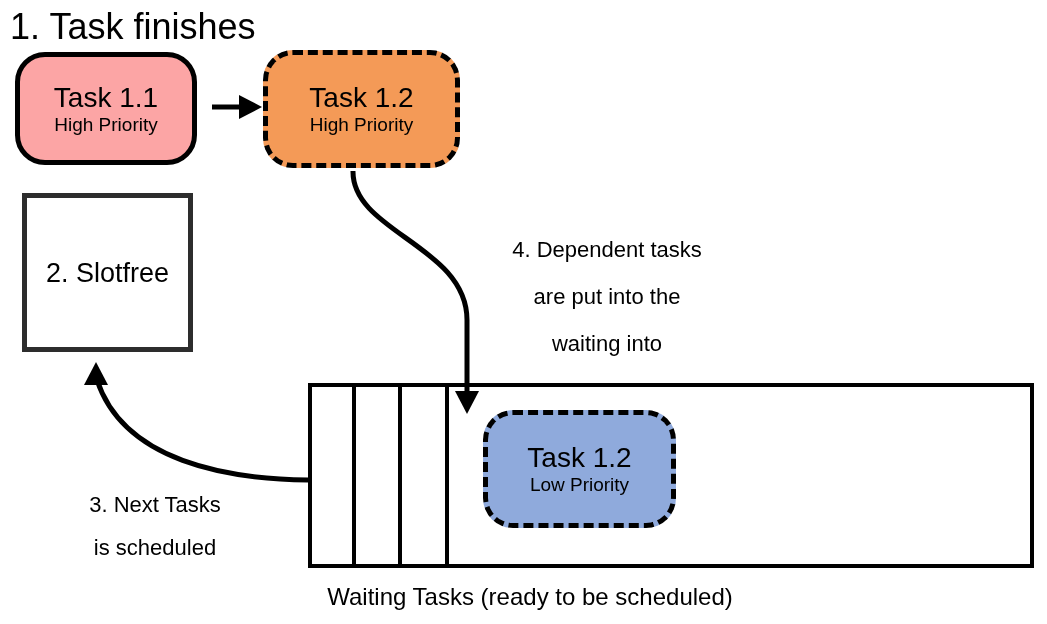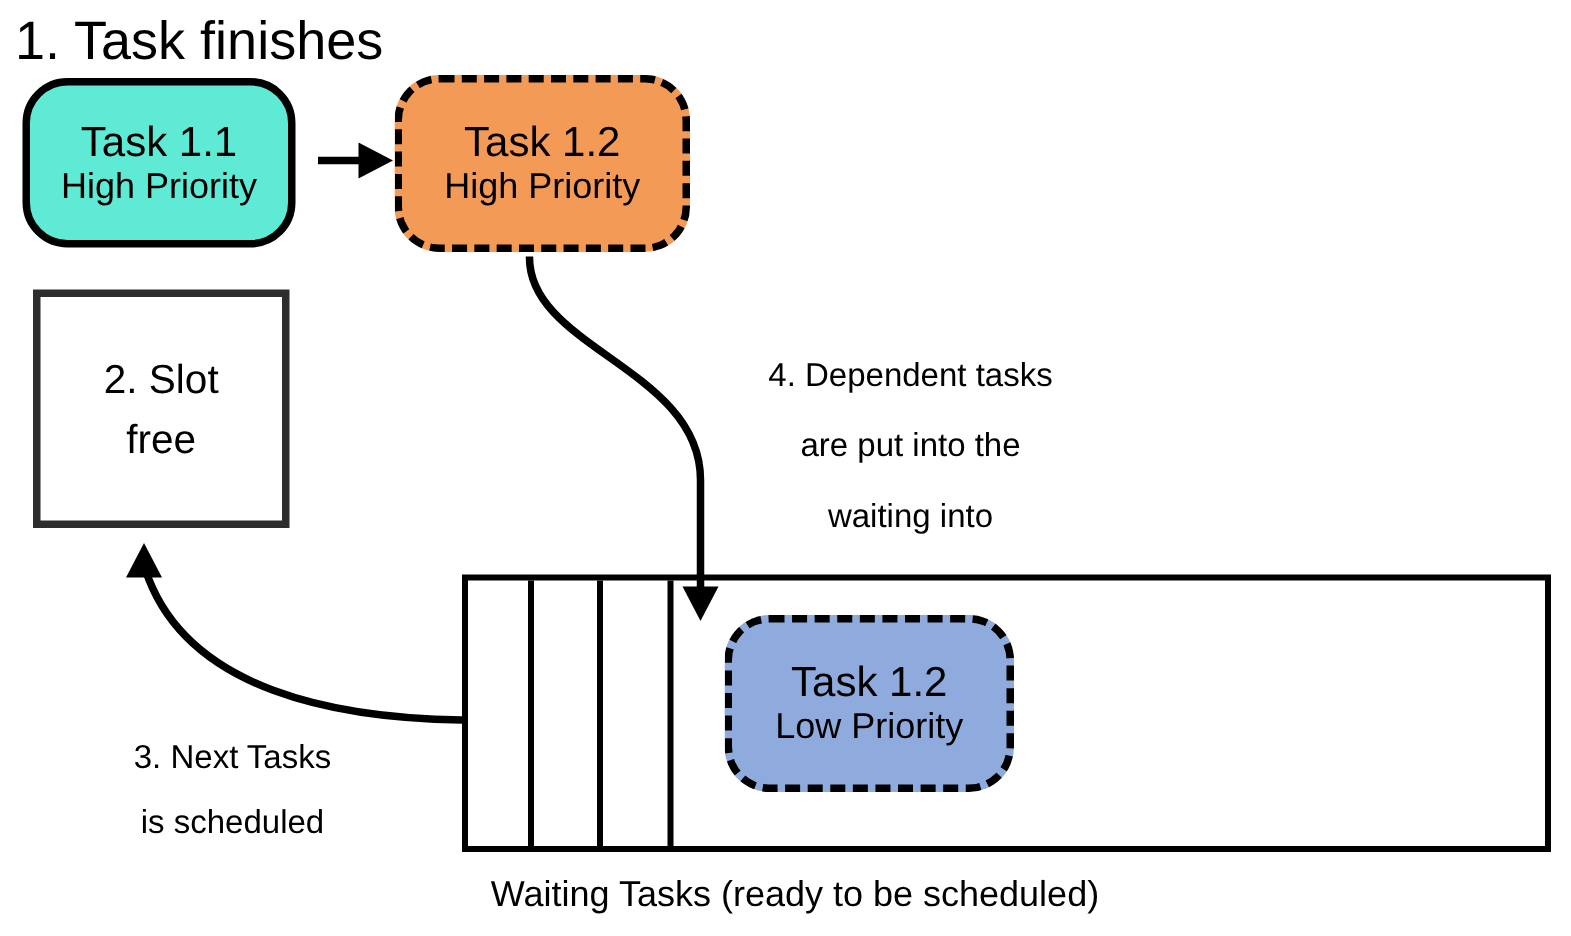--- a/index.html
+++ b/index.html
@@ -25,32 +25,32 @@
     border: 5px solid #000000;
     display: flex;
     flex-direction: column;
     align-items: center;
     justify-content: center;
     text-align: center;
     line-height: 1.18;
   }
   .tasknode.dashed { border-style: dashed; }
   .tasknode .title { font-size: 28px; }
-  .tasknode .sub   { font-size: 24px; }
+  .tasknode .sub   { font-size: 19px; }
 
   
   #slot-box {
     position: absolute;
     left: 22px; top: 193px;
     width: 171px; height: 159px;
     box-sizing: border-box;
     border: 5px solid #2d2d2d;
     background: #ffffff;
     display: flex;
-    flex-direction: column;
+    flex-direction: row;
     align-items: center;
     justify-content: center;
     text-align: center;
     font-size: 27px;
     line-height: 40px;
   }
 
   
   #queue-box {
     position: absolute;
@@ -95,21 +95,21 @@
     pointer-events: none;
   }
 </style>
 </head>
 <body>
 
 <div id="canvas">
 
   <div class="freelabel" style="left:10px; top:6px;">1. Task finishes</div>
 
-  <div class="tasknode" style="left: 15px; top: 52px; width: 182px; height: 113px; background-color: #5eead4;">
+  <div class="tasknode" style="left: 15px; top: 52px; width: 182px; height: 113px; background-color: #fca5a5;">
     <div class="title">Task 1.1</div>
     <div class="sub">High Priority</div>
   </div>
 
   <div class="tasknode dashed" style="left: 263px; top: 50px; width: 197px; height: 118px; background-color: rgb(244, 154, 87);">
     <div class="title">Task 1.2</div>
     <div class="sub">High Priority</div>
   </div>
 
   <div id="slot-box">

